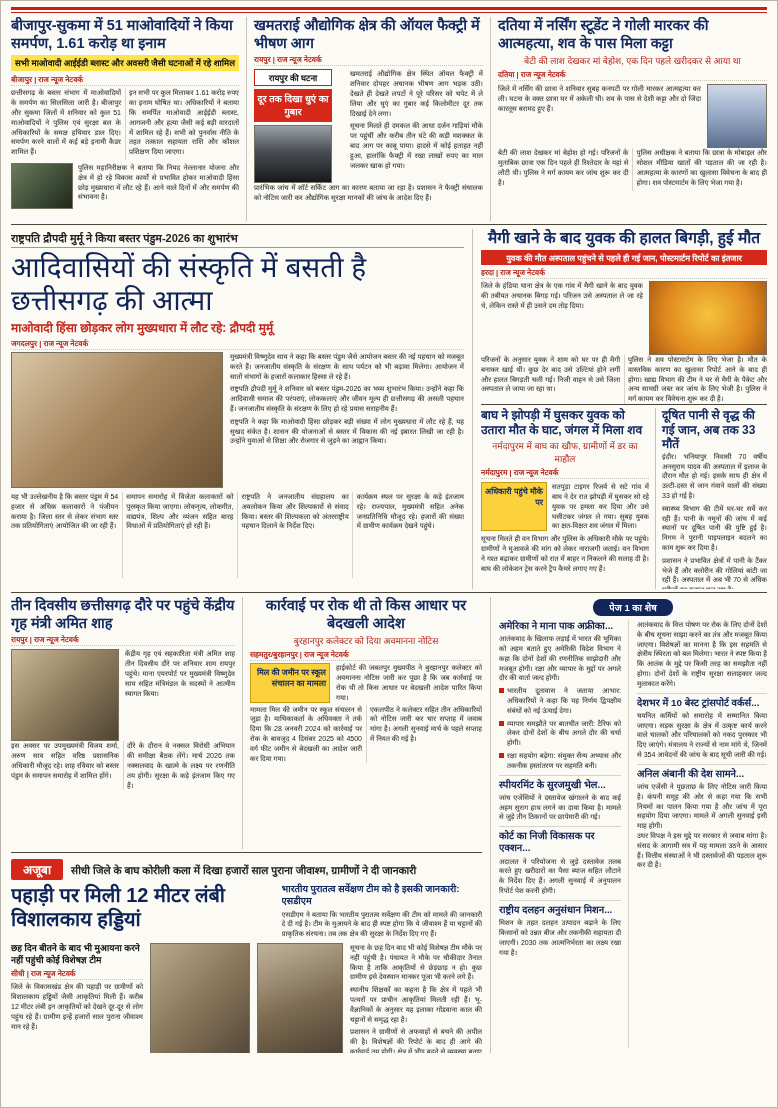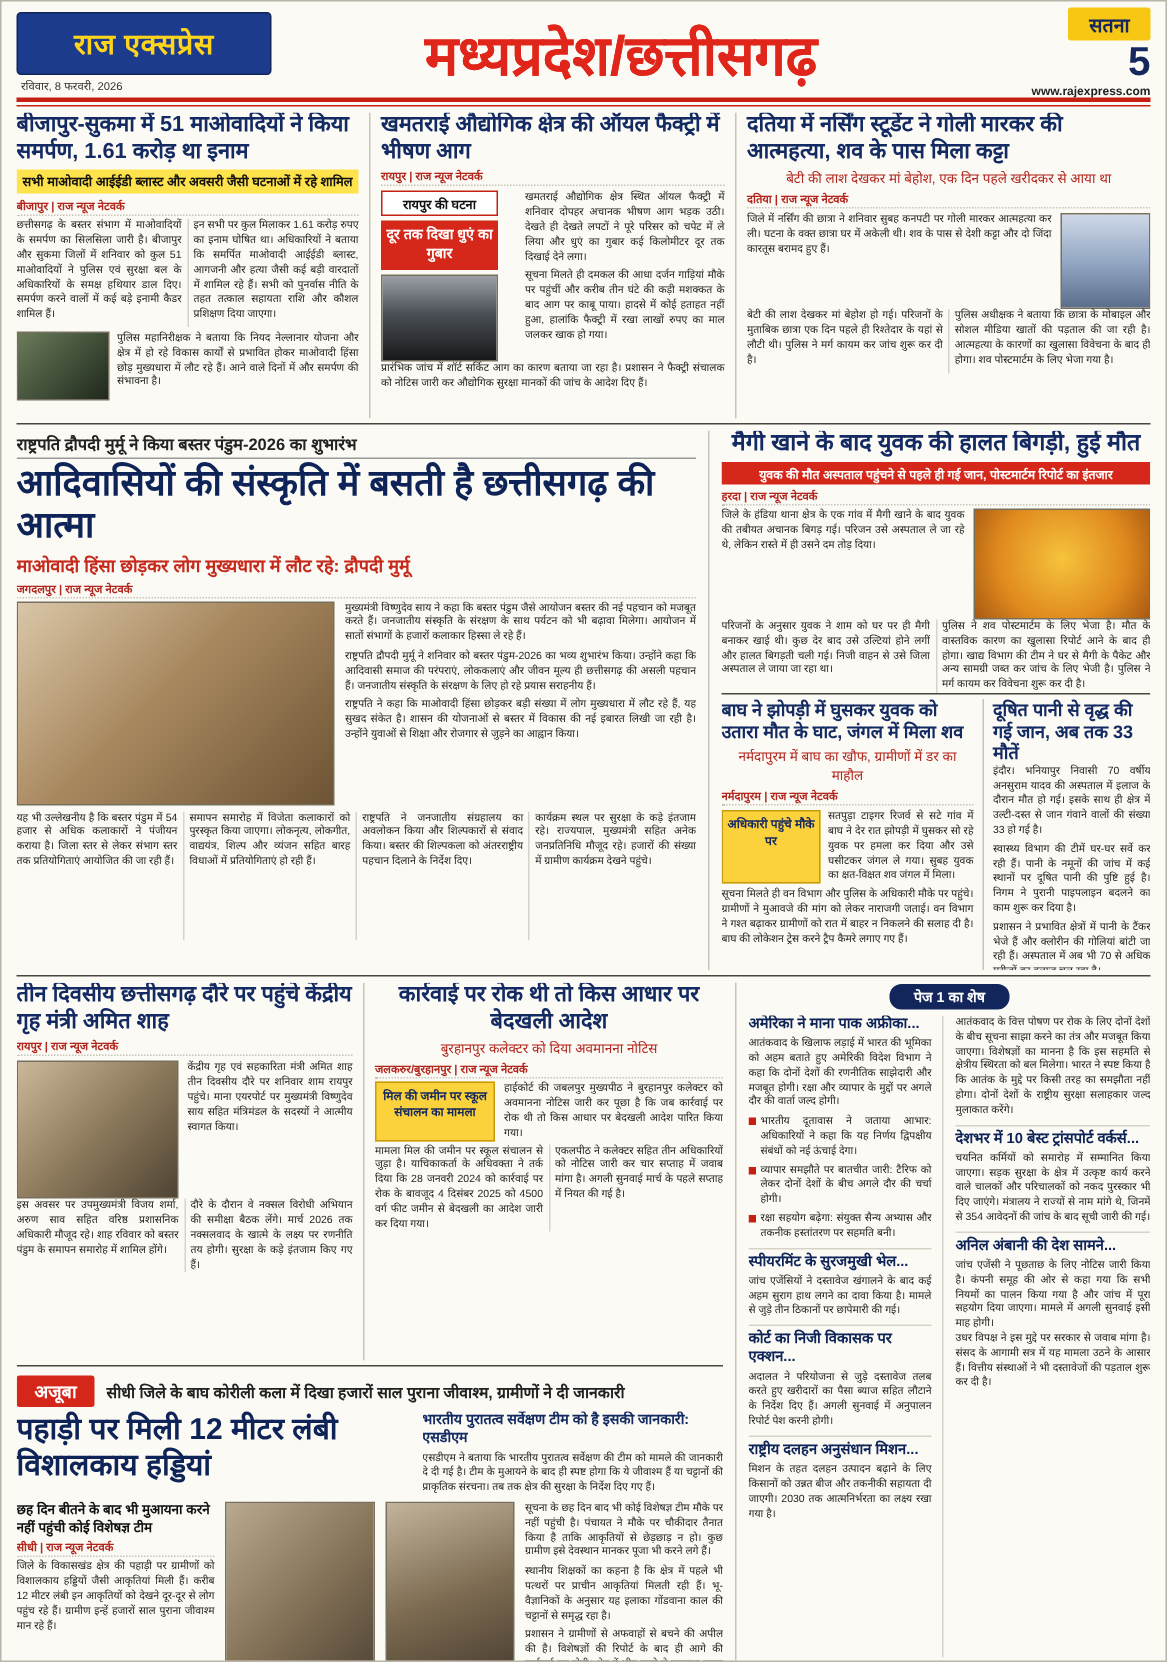--- a/index.html
+++ b/index.html
@@ -24,21 +24,21 @@
   .hl-md{font-size:14.5px}
   .hl-sm{font-size:12px}
   .byline{font-size:7.5px;font-weight:bold;color:#b3261e;margin:2px 0;border-bottom:1px dotted #c9c4ba;padding-bottom:1px}
   .body{font-size:7px;line-height:1.4;text-align:justify;color:#1d1d1d}
   .body p{margin-bottom:3px}
   .cols2{column-count:2;column-gap:8px;column-rule:1px solid #d8d3c8}
   .cols4{column-count:4;column-gap:8px;column-rule:1px solid #d8d3c8}
   .sub-yellow{background:#ffe34d;color:#111;font-weight:bold;font-size:8.6px;text-align:center;padding:2px 3px;margin:3px 0}
   .sub-red{color:#b3261e;font-weight:normal;font-size:9px;text-align:center;margin:2px 0}
   .photo{border:1px solid #77705f;flex-shrink:0}
-  .yellow-note{background:#fbd23c;border:1px solid #c79a10;color:#15285e;font-weight:bold;font-size:8px;text-align:center;padding:4px 3px;line-height:1.3}
+  .yellow-note{background:#fbd23c;border:1px solid #c79a10;color:#15285e;font-weight:bold;font-size:8px;text-align:right;padding:4px 3px;line-height:1.3}
   .vdiv{border-right:1px solid #c9c4ba}
   .hrule{border-top:1.5px solid #4a463c;margin:3px 0 4px}
 
   
   .row1{display:grid;grid-template-columns:236px 1fr 276px;height:204px;overflow:hidden}
   .row1 article{padding:0 7px;overflow:hidden}
   .row1 article:first-child{padding-left:0}
   .row1 article:last-child{padding-right:0}
   .naxal-foot{display:flex;gap:5px;margin-top:3px}
   .ph-naxal{width:62px;height:46px;background:linear-gradient(135deg,#6b7b5a,#3c4a35 60%,#20281c)}
@@ -47,21 +47,21 @@
   .note-top{background:#fff;border:1.5px solid #c62015;color:#111;font-weight:bold;font-size:8.5px;text-align:center;padding:2px 1px}
   .note-main{background:#d6281a;color:#fff;font-weight:bold;font-size:9.5px;text-align:center;padding:4px 2px;line-height:1.3}
   .ph-fire{width:78px;height:58px;background:linear-gradient(180deg,#9aa0a6 0%,#4a4f55 45%,#17181a)}
   .nurse-flex{display:flex;gap:6px;margin-top:3px}
   .ph-portrait{width:60px;height:64px;background:linear-gradient(180deg,#cfd8e8,#8fa3c0 55%,#5b6e8c)}
 
   
   .row2{display:grid;grid-template-columns:462px 1fr;height:360px;overflow:hidden}
   .feature{padding-right:8px;border-right:1px solid #c9c4ba;overflow:hidden}
   .kicker{font-size:11px;font-weight:bold;color:#222;border-bottom:1px solid #999;padding:1px 0 2px}
-  .feature-hl{font-size:24px;font-weight:700;color:#0e2357;line-height:1.18;margin:3px 0 2px}
+  .feature-hl{font-size:28px;font-weight:400;color:#0e2357;line-height:1.18;margin:3px 0 2px}
   .feature-sub{color:#c6281c;font-weight:bold;font-size:12px;margin:1px 0 2px}
   .media-row{display:flex;gap:7px;margin-top:2px}
   .ph-event{width:212px;height:136px;background:linear-gradient(135deg,#d9c6a8,#a8885f 45%,#6d5435)}
   .media-right{flex:1;overflow:hidden}
   .subart-hl{font-size:12px;font-weight:800;color:#132a63;text-align:center;line-height:1.25;border-top:1px solid #999;border-bottom:1px solid #999;padding:2px 0;margin-bottom:3px}
   .feature-bottom{margin-top:4px;height:86px;overflow:hidden}
 
   .right-stack{padding-left:8px;display:flex;flex-direction:column;overflow:hidden}
   .maggi{height:176px;overflow:hidden;border-bottom:1.5px solid #4a463c;padding-bottom:7px}
   .maggi-hl{font-size:15.5px;text-align:center}
@@ -109,32 +109,20 @@
   .rail-title{font-size:9.8px;font-weight:800;color:#0e2357;line-height:1.25;margin:4px 0 2px;border-top:1px solid #d8d3c8;padding-top:3px}
   .rail-title:first-child{border-top:none;margin-top:0;padding-top:0}
   .bullet-item{display:flex;gap:3px;margin:3px 0}
   .sq{width:5px;height:5px;background:#c62015;margin-top:2px;flex-shrink:0}
 </style>
 </head>
 <body>
 
 <div class="page">
 
-  <header class="masthead">
-    <div class="mh-left">
-      <div class="logo-box">राज एक्सप्रेस</div>
-      <div class="date-line">रविवार, 8 फरवरी, 2026</div>
-    </div>
-    <h1 class="edition-title">मध्यप्रदेश/छत्तीसगढ़</h1>
-    <div class="mh-right">
-      <div class="city-box">सतना</div>
-      <div class="page-num">5</div>
-      <div class="website">www.rajexpress.com</div>
-    </div>
-  </header>
   <div class="rule-red"></div>
 
   <section class="row1">
     <article class="vdiv">
       <h2 class="hl hl-md">बीजापुर-सुकमा में 51 माओवादियों ने किया समर्पण, 1.61 करोड़ था इनाम</h2>
       <div class="sub-yellow">सभी माओवादी आईईडी ब्लास्ट और अवसरी जैसी घटनाओं में रहे शामिल</div>
       <div class="byline">बीजापुर | राज न्यूज नेटवर्क</div>
       <div class="body cols2">
         <p>छत्तीसगढ़ के बस्तर संभाग में माओवादियों के समर्पण का सिलसिला जारी है। बीजापुर और सुकमा जिलों में शनिवार को कुल 51 माओवादियों ने पुलिस एवं सुरक्षा बल के अधिकारियों के समक्ष हथियार डाल दिए। समर्पण करने वालों में कई बड़े इनामी कैडर शामिल हैं।</p>
         <p>इन सभी पर कुल मिलाकर 1.61 करोड़ रुपए का इनाम घोषित था। अधिकारियों ने बताया कि समर्पित माओवादी आईईडी ब्लास्ट, आगजनी और हत्या जैसी कई बड़ी वारदातों में शामिल रहे हैं। सभी को पुनर्वास नीति के तहत तत्काल सहायता राशि और कौशल प्रशिक्षण दिया जाएगा।</p>
@@ -256,21 +244,21 @@
           </div>
           <div class="body cols2">
             <p>इस अवसर पर उपमुख्यमंत्री विजय शर्मा, अरुण साव सहित वरिष्ठ प्रशासनिक अधिकारी मौजूद रहे। शाह रविवार को बस्तर पंडुम के समापन समारोह में शामिल होंगे।</p>
             <p>दौरे के दौरान वे नक्सल विरोधी अभियान की समीक्षा बैठक लेंगे। मार्च 2026 तक नक्सलवाद के खात्मे के लक्ष्य पर रणनीति तय होगी। सुरक्षा के कड़े इंतजाम किए गए हैं।</p>
           </div>
         </article>
 
         <article class="evict">
           <h2 class="hl hl-md">कार्रवाई पर रोक थी तो किस आधार पर बेदखली आदेश</h2>
           <div class="sub-red">बुरहानपुर कलेक्टर को दिया अवमानना नोटिस</div>
-          <div class="byline">जलकरुर/बुरहानपुर | राज न्यूज नेटवर्क</div>
+          <div class="byline">सहमतुर/बुरहानपुर | राज न्यूज नेटवर्क</div>
           <div class="evict-flex">
             <div class="yellow-note evict-note">मिल की जमीन पर स्कूल संचालन का मामला</div>
             <p class="body">हाईकोर्ट की जबलपुर मुख्यपीठ ने बुरहानपुर कलेक्टर को अवमानना नोटिस जारी कर पूछा है कि जब कार्रवाई पर रोक थी तो किस आधार पर बेदखली आदेश पारित किया गया।</p>
           </div>
           <div class="body cols2">
             <p>मामला मिल की जमीन पर स्कूल संचालन से जुड़ा है। याचिकाकर्ता के अधिवक्ता ने तर्क दिया कि 28 जनवरी 2024 को कार्रवाई पर रोक के बावजूद 4 दिसंबर 2025 को 4500 वर्ग फीट जमीन से बेदखली का आदेश जारी कर दिया गया।</p>
             <p>एकलपीठ ने कलेक्टर सहित तीन अधिकारियों को नोटिस जारी कर चार सप्ताह में जवाब मांगा है। अगली सुनवाई मार्च के पहले सप्ताह में नियत की गई है।</p>
           </div>
         </article>
       </div>

